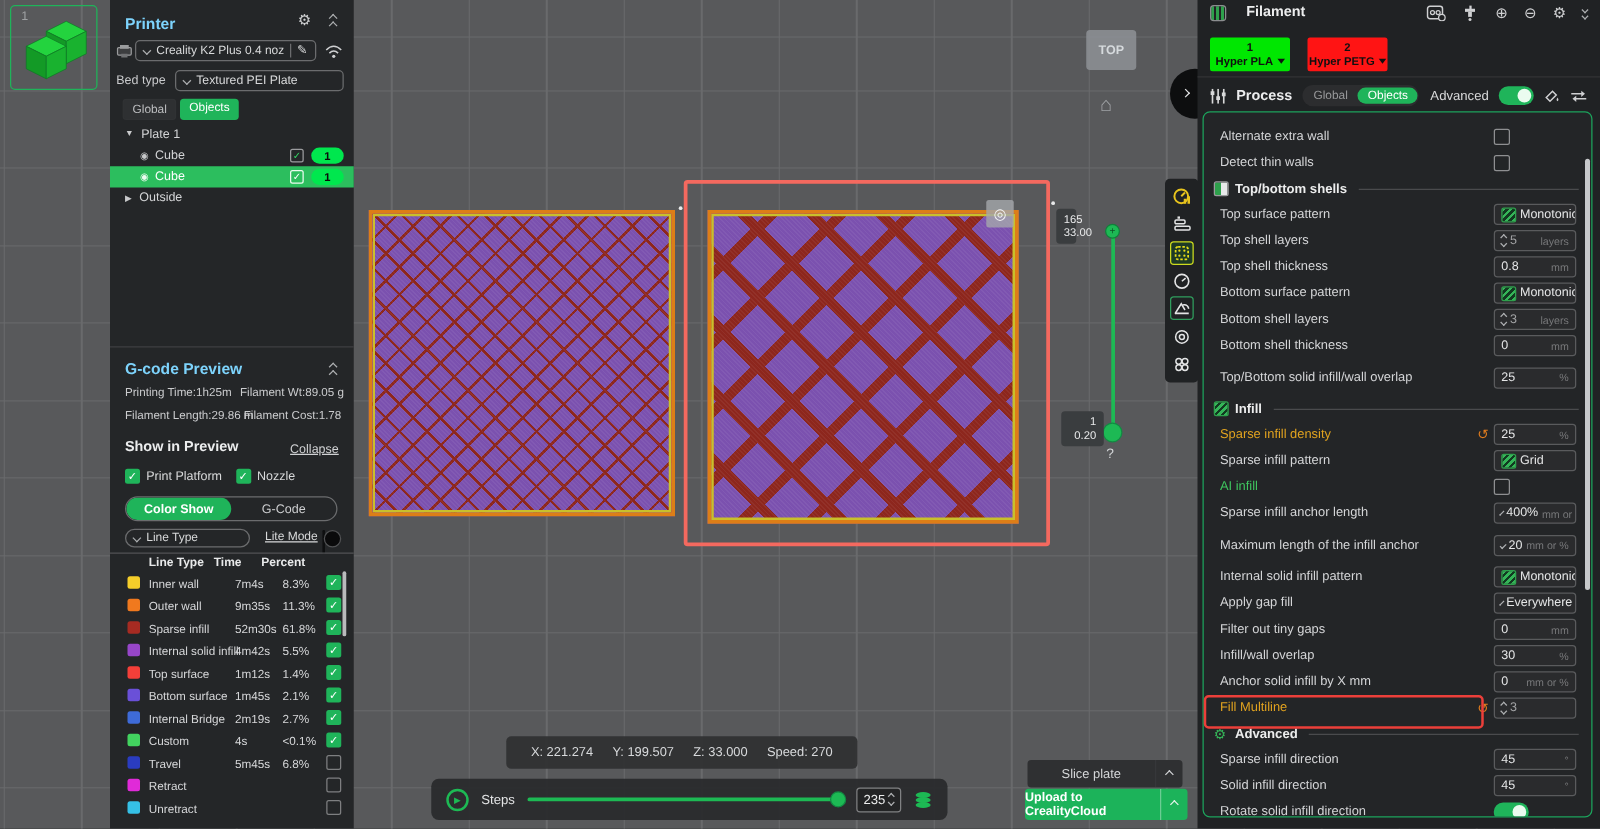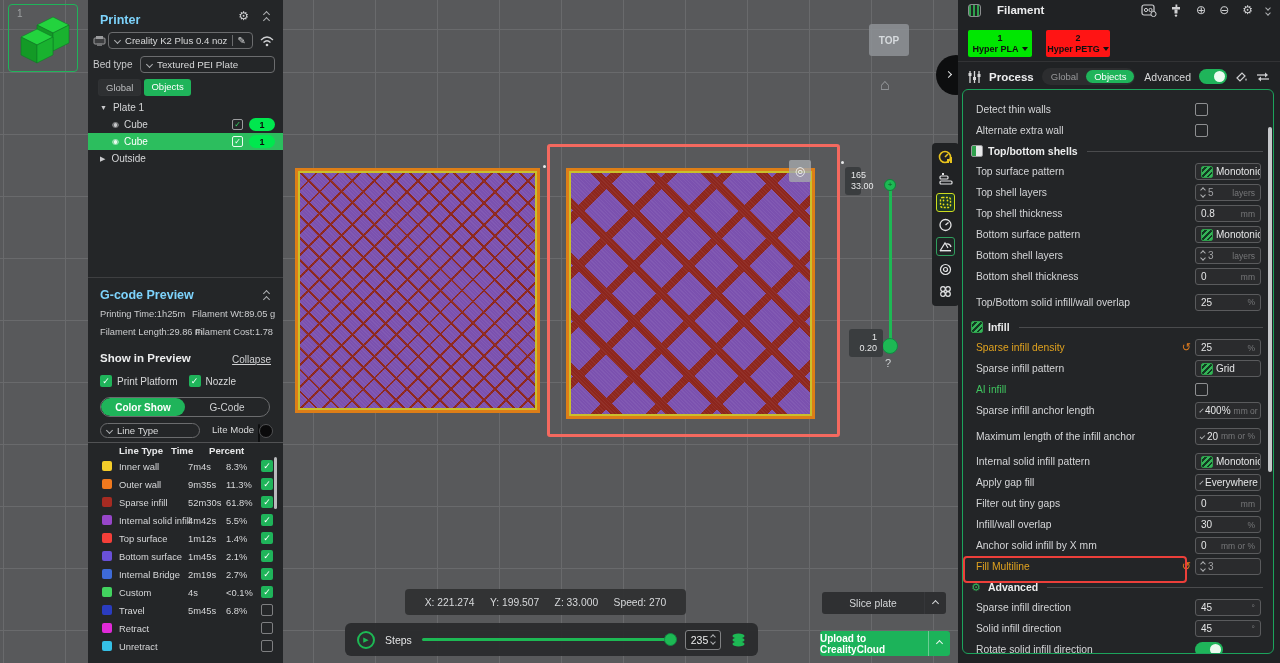--- a/index.html
+++ b/index.html
@@ -60,21 +60,21 @@
   #view-cube{left:869px;top:24px;width:40px;height:32px;background:rgba(142,146,150,.85);border-radius:3px;display:flex;align-items:center;justify-content:center;font-size:10px;font-weight:bold;color:#d6dadd}
   .slider-label{background:#3a3d3f;border-radius:3px;color:#e8e9ea;font-size:9px;line-height:11px;text-align:right;padding:3px 6px}
   #toolbar{left:932px;top:143px;width:27px;height:163px;background:#202224;border-radius:4px;display:flex;flex-direction:column;align-items:center;justify-content:space-around;padding:3px 0}
   .tb-ic{width:19px;height:19px;display:flex;align-items:center;justify-content:center;border-radius:3px}
   .tb-ic.sel{background:#1d3a26;border:1px solid #cddc1e}
   .tb-ic.sel2{border:1px solid #2f9e5d}
   #status-bar{left:405px;top:589px;width:281px;height:26px;background:rgba(48,49,51,.95);border-radius:4px;display:flex;align-items:center;justify-content:space-around;padding:0 12px;font-size:10.3px;color:#d7d9db}
   #steps-bar{left:345px;top:623px;width:413px;height:33px;background:rgba(43,44,46,.96);border-radius:6px;display:flex;align-items:center;padding:0 12px;gap:10px}
   #steps-num{width:36px;height:20px;border:1px solid #808183;border-radius:3px;background:#232425;color:#eceded;font-size:10.5px;display:flex;align-items:center;justify-content:center;gap:3px}
   .btn-split{display:flex;align-items:stretch;border-radius:3px;overflow:hidden}
-  #slice-btn{left:822px;top:592px;width:124px;height:22px;background:#2f3032;color:#d5d7d9}
+  #slice-btn{left:822px;top:608px;width:124px;height:22px;background:#2f3032;color:#d5d7d9}
   #upload-btn{left:820px;top:631px;width:130px;height:25px;background:#1cb35a;color:#fff;font-weight:bold}
   .btn-main{flex:1;display:flex;align-items:center;justify-content:center;font-size:10.3px}
   .btn-chev{width:22px;display:flex;align-items:center;justify-content:center;border-left:1px solid rgba(255,255,255,.35)}
   
   #right-panel{left:958px;top:0;width:322px;height:663px;background:#202224;color:#d8d9da}
   .fil-chip{width:64px;height:27px;border-radius:2px;color:#101010;font-size:9px;font-weight:bold;display:flex;flex-direction:column;align-items:center;justify-content:center;line-height:11px}
   .pill-tabs{display:flex;background:#2c2d2f;border-radius:10px;padding:1px;height:17px;align-items:center}
   .pill-tabs .dim{color:#98999b;font-size:9.5px;padding:0 8px}
   .pill-tabs .green{background:#1fb45a;color:#fff;font-size:9.5px;padding:1px 8px;border-radius:9px}
   .toggle{width:28px;height:15px;border-radius:8px;position:relative;flex:none}
@@ -216,21 +216,21 @@
 
     <div class="abs seg" style="left:12px;top:397px;width:170px">
       <div class="on">Color Show</div>
       <div>G-Code</div>
     </div>
 
     <div class="abs combo" style="left:12px;top:423px;width:100px;height:15px;border-radius:8px">
       <i class="chv"></i>
       <span style="font-size:9.6px">Line Type</span>
     </div>
-    <span class="abs" style="left:124px;top:424px;font-size:9.6px;color:#d8d9da;">Lite Mode</span>
+    <span class="abs" style="left:124px;top:424px;font-size:9.6px;color:#d8d9da;text-decoration:underline">Lite Mode</span>
     <span class="abs toggle off-dark" style="left:170px;top:425px"></span>
 
     <div class="abs lt-head" style="left:0;top:440px;width:195px">
       <span class="lt-c1" style="padding-left:17px">Line Type</span>
       <span class="lt-c2">Time</span>
       <span class="lt-c3">Percent</span>
     </div>
     <div class="abs" style="left:0;top:457px;width:195px">
         <div class="lt-row">
           <span class="sw" style="background: rgb(245, 206, 42);"></span>
@@ -514,27 +514,27 @@
             <path d="M9 1.5 L12 4 L9 6.5 Z" fill="#cfd0d2"></path>
             <path d="M5 5.5 L2 8 L5 10.5 Z" fill="#cfd0d2"></path>
           </svg>
       </span>
     </div>
   </div>
 
   <div id="proc-box" class="abs">
     <div style="padding-top:9px">
         <div class="p-row">
+          <span class="lbl">Alternate extra wall</span>
+          <span class="ctrl">
+            <span style="width: 13px; height: 13px; border: 1.3px solid rgb(142, 143, 145); border-radius: 2px;"></span>
+          </span>
+        </div>
+        <div class="p-row">
           <span class="lbl">Detect thin walls</span>
-          <span class="ctrl">
-            <span style="width: 13px; height: 13px; border: 1.3px solid rgb(142, 143, 145); border-radius: 2px;"></span>
-          </span>
-        </div>
-        <div class="p-row">
-          <span class="lbl">Alternate extra wall</span>
           <span class="ctrl">
             <span style="width: 13px; height: 13px; border: 1.3px solid rgb(142, 143, 145); border-radius: 2px;"></span>
           </span>
         </div>
         <div class="sec-row">
           <span class="sec-ic" style="background: linear-gradient(90deg, rgb(46, 160, 76) 45%, rgb(232, 233, 234) 45%); border: 1px solid rgb(154, 155, 157);"></span>
           <span class="t">Top/bottom shells</span>
           <span class="line"></span>
         </div>
         <div class="p-row">

